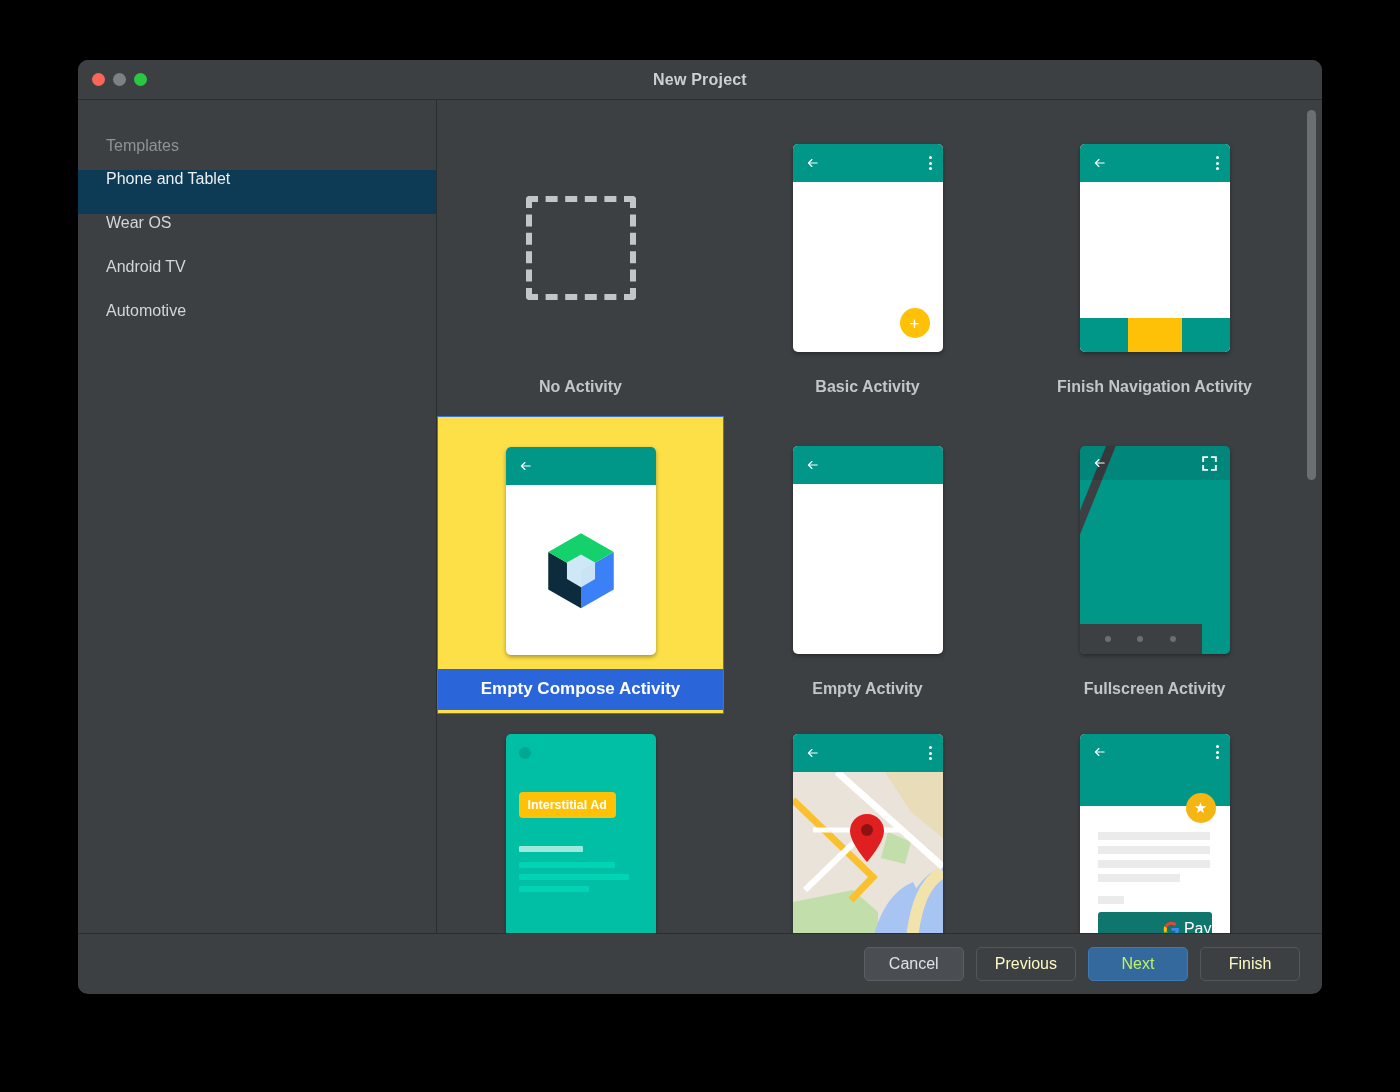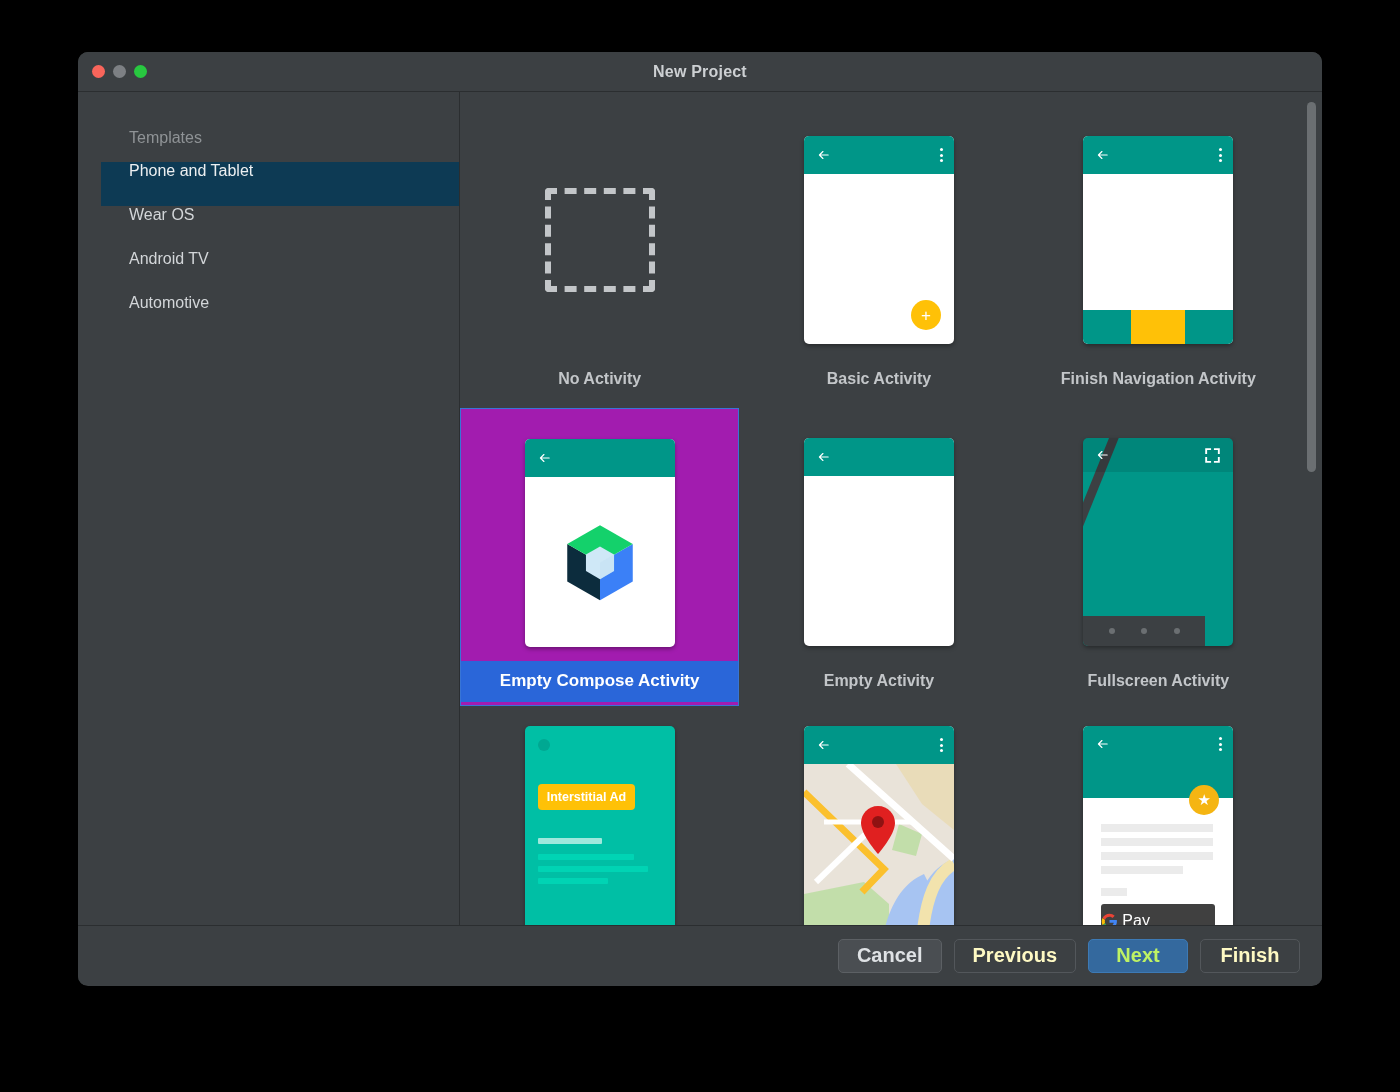--- a/index.html
+++ b/index.html
@@ -4,21 +4,21 @@
 <style>
   * { box-sizing: border-box; margin: 0; padding: 0; }
   html, body {
     width: 1400px; height: 1092px;
     background: #000;
     font-family: "Liberation Sans", sans-serif;
     overflow: hidden;
   }
   .window {
     position: absolute;
-    left: 78px; top: 52px;
+    left: 78px; top: 60px;
     width: 1244px; height: 934px;
     background: #3c4043;
     border-radius: 10px;
     overflow: hidden;
     box-shadow: 0 8px 40px rgba(0,0,0,0.7);
   }
   
   .titlebar {
     position: relative;
     height: 40px;
@@ -49,21 +49,20 @@
   .body-row {
     display: flex;
     height: 833px;
   }
   .sidebar {
     width: 359px;
     background: #3c4043;
     border-right: 1px solid #2b2e30;
     flex: 0 0 359px;
     padding-top: 22px;
-    margin-left: 23px;
   }
   .side-heading {
     color: #8f9396;
     font-size: 16px;
     padding: 6px 0 6px 28px;
     height: 48px;
     display: flex; align-items: center;
   }
   .side-item {
     height: 44px;
@@ -95,21 +94,21 @@
   }
   .cell {
     display: flex;
     flex-direction: column;
     align-items: center;
     padding-top: 16px;
     position: relative;
   }
   .cell.selected {
     border: 1px solid #3875d6;
-    background: #a21caf;
+    background: #fde047;
   }
   .thumb-wrap {
     height: 236px;
     display: flex;
     align-items: center;
     justify-content: center;
   }
   .caption {
     font-size: 16px;
     color: #c3c6c9;
@@ -203,22 +202,22 @@
   .pay-chip { position:absolute; left:18px; top:48px; width:78px; height:11px; background:#00a897; }
   .pay-star {
     position:absolute; right:14px; top:59px;
     width:30px;height:30px;border-radius:50%;background:#f5b512;
     display:flex;align-items:center;justify-content:center;
     color:#fff;font-size:15px; z-index:4;
   }
   .pay-line { position:absolute; left:18px; height:8px; background:#ebebeb; }
   .pay-btn {
     position:absolute; left:18px; bottom:-4px; width:114px; height:34px;
-    background:#404040; border-radius:3px;
-    display:flex; align-items:center; justify-content:flex-start; gap:4px;
+    background:#0f766e; border-radius:3px;
+    display:flex; align-items:center; justify-content:flex-end; gap:4px;
     color:#fff; font-size:16px;
   }
   
   .scrollbar {
     position: absolute;
     right: 6px; top: 10px;
     width: 9px; height: 370px;
     background: #6b6f72;
     border-radius: 5px;
   }
@@ -234,23 +233,23 @@
     gap: 12px;
   }
   .btn {
     min-width: 100px;
     height: 34px;
     padding: 0 18px;
     border-radius: 5px;
     border: 1px solid #5c6064;
     background: #4a4e52;
     color: #dfe2e5;
-    font-size: 20px;
+    font-size: 16px;
     font-family: "Liberation Sans", sans-serif;
-    display: flex; align-items: center; justify-content: center; font-weight: bold;
+    display: flex; align-items: center; justify-content: center;
   }
   .btn.disabled { background: transparent; color: #fef9c3; border-color:#53575b; }
   .btn.primary { background:#34699e; border-color:#3d7ab5; color:#bef264; }
 </style>
 </head>
 <body>
 
 <div class="window">
 
   <div class="titlebar">

